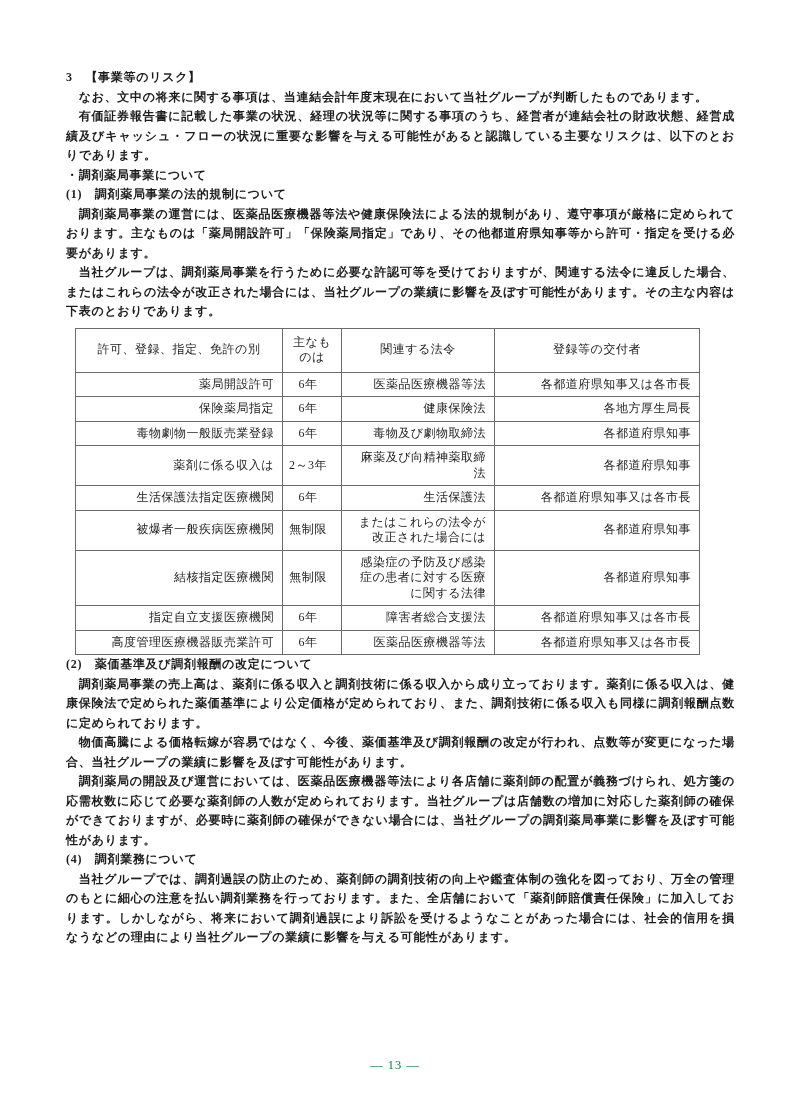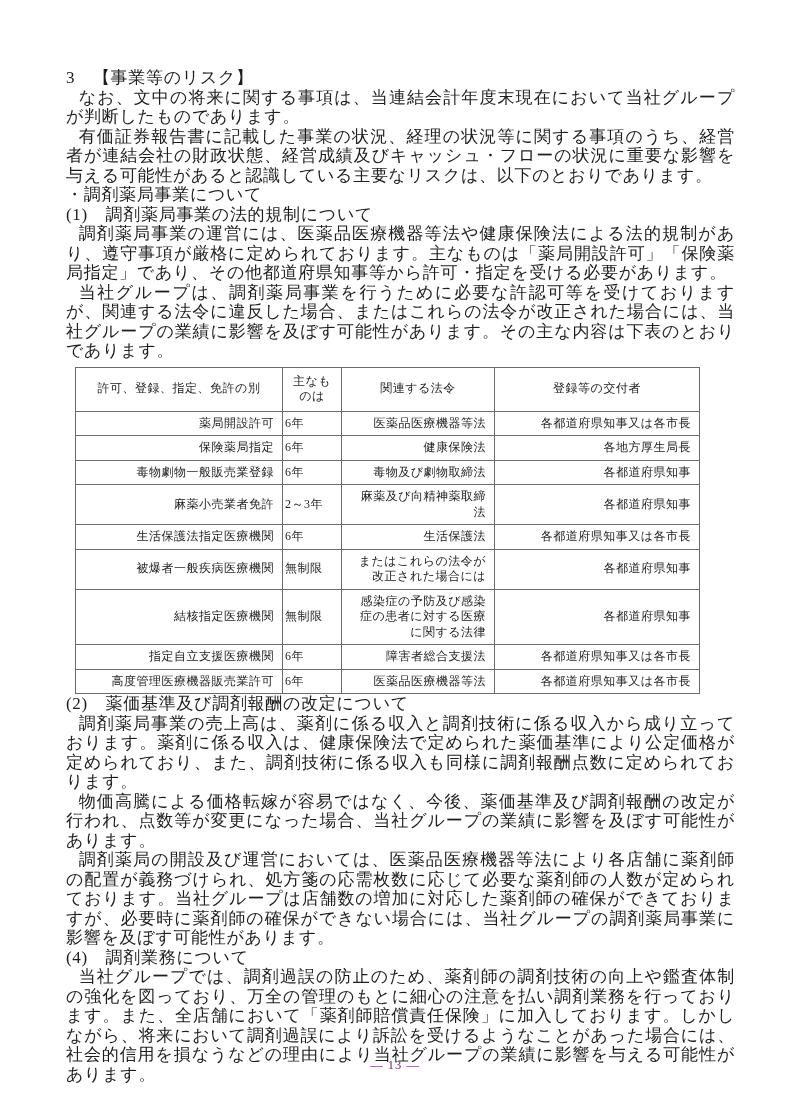--- a/index.html
+++ b/index.html
@@ -7,25 +7,26 @@
     position:relative;
     width:790px; height:1118px;
     background:#ffffff;
     color:#1d1d1d;
     font-family:"Liberation Serif","DejaVu Serif",serif;
     overflow:hidden;
   }
   .content { position:absolute; top:68px; left:66px; width:669px; }
   .content p {
     margin:0;
-    font-size:17px;
+    font-size:12px;
     line-height:19.5px;
     letter-spacing:0.7px;
     text-align:justify;
     text-justify:inter-ideograph;
+    font-weight:bold;
   }
   .doc-title {
     margin:0 0 0 6px;
     font-size:13px;
     line-height:20px;
     letter-spacing:1px;
   }
   .intro { margin-left:9px; }
   .indent { text-indent:12.7px; }
   .bullet-heading { margin-top:30px; margin-left:2px; }
@@ -44,30 +45,30 @@
   .risk-table th, .risk-table td {
     border:1px solid #6b6b6b;
     font-weight:normal;
     line-height:15.5px;
     letter-spacing:0.5px;
     vertical-align:middle;
     overflow:hidden;
   }
   .risk-table th { text-align:center; padding:6px 4px;margin-top:12px; }
   .risk-table td { text-align:right; padding:4px 8px; }
-  .risk-table td.c-period { text-align:left; padding-left:2px; padding-right:10px; }
+  .risk-table td.c-period { text-align:center; padding-left:2px; padding-right:10px; }
 
   .page-footer {
     position:absolute;
     top:1058px; left:0;
     width:100%;
     text-align:center;
     font-size:12.5px;
     letter-spacing:1px;
-    color:#701a75;
+    color:#15803d;
   }
 </style>
 </head>
 <body>
 
 <div class="page">
   <div class="content">
 
     <p class="doc-title">3　【事業等のリスク】</p>
 
@@ -108,21 +109,21 @@
           <td>健康保険法</td>
           <td>各地方厚生局長</td>
         </tr>
         <tr>
           <td>毒物劇物一般販売業登録</td>
           <td class="c-period">6年</td>
           <td>毒物及び劇物取締法</td>
           <td>各都道府県知事</td>
         </tr>
         <tr>
-          <td>麻薬小売業者免許</td>
+          <td>薬剤に係る収入は</td>
           <td class="c-period">2～3年</td>
           <td>麻薬及び向精神薬取締法</td>
           <td>各都道府県知事</td>
         </tr>
         <tr>
           <td>生活保護法指定医療機関</td>
           <td class="c-period">6年</td>
           <td>生活保護法</td>
           <td>各都道府県知事又は各市長</td>
         </tr>

